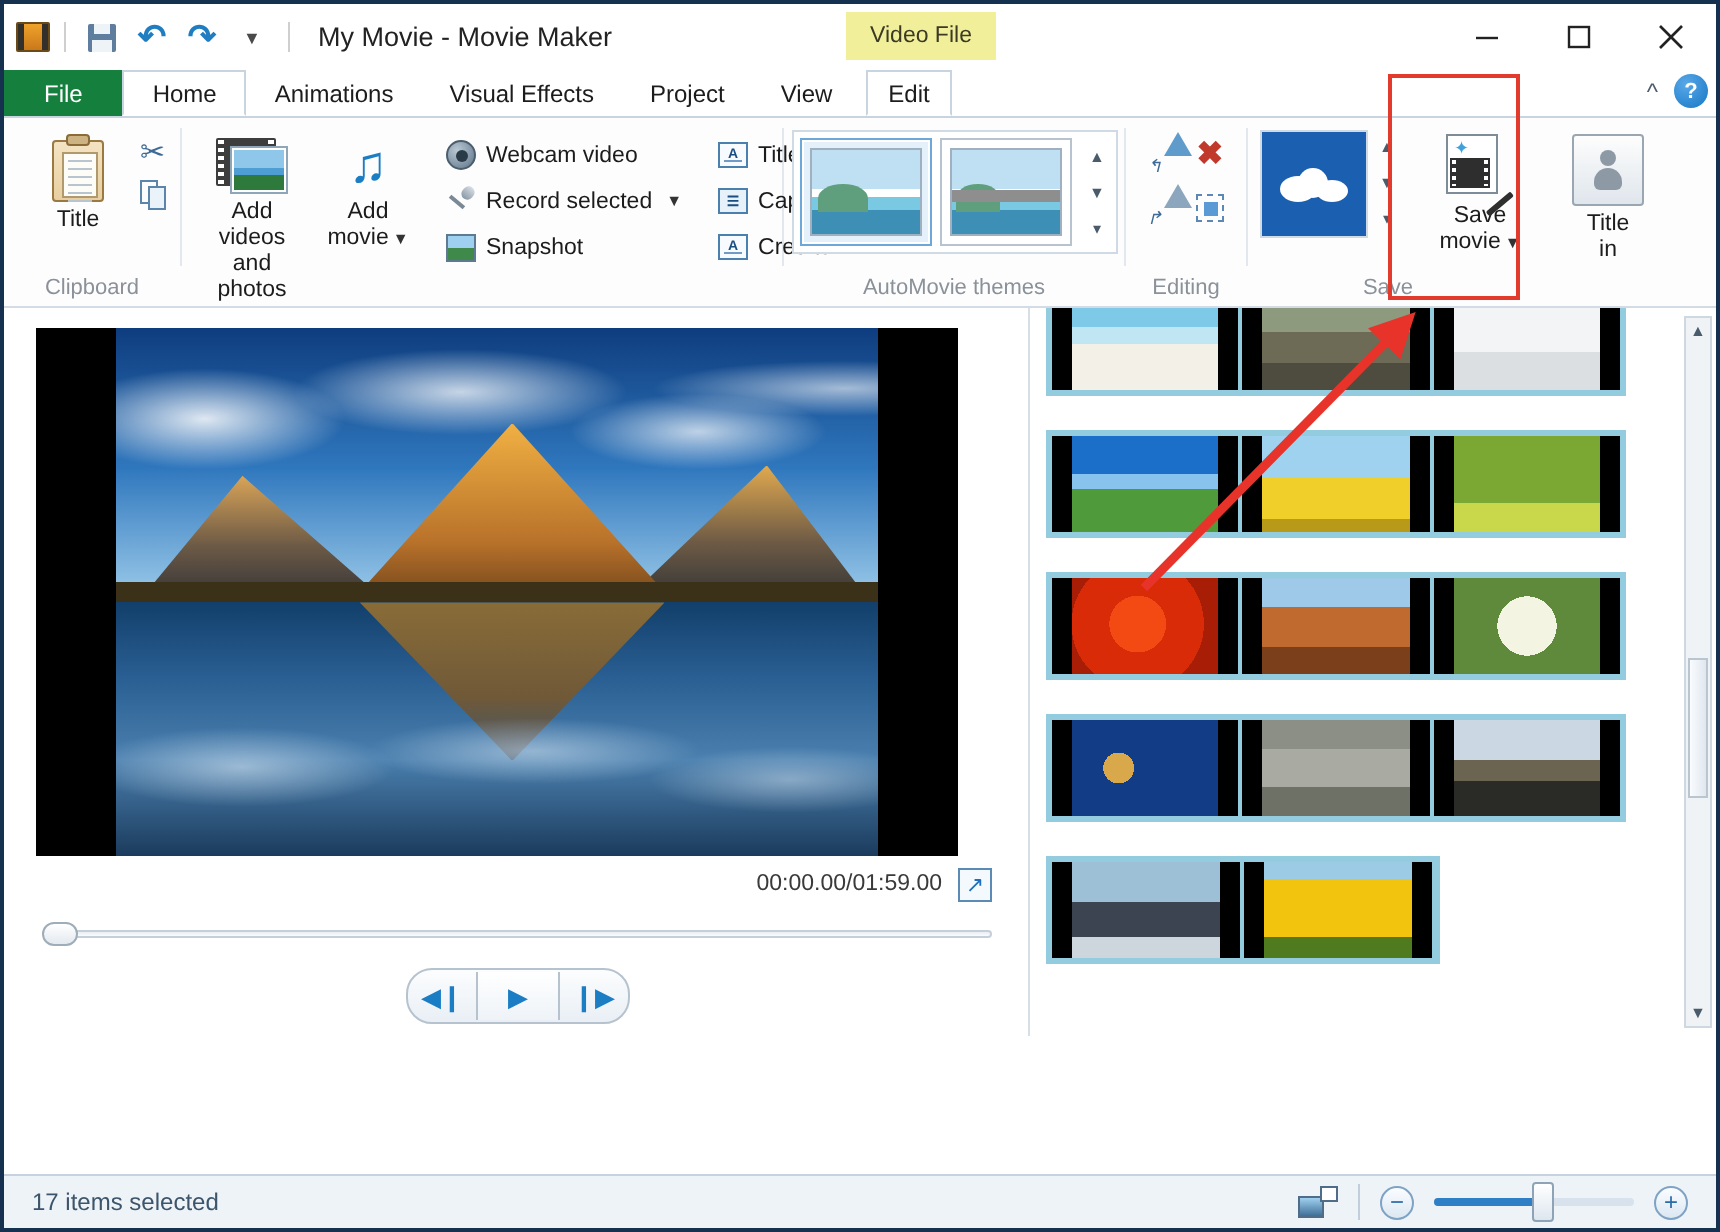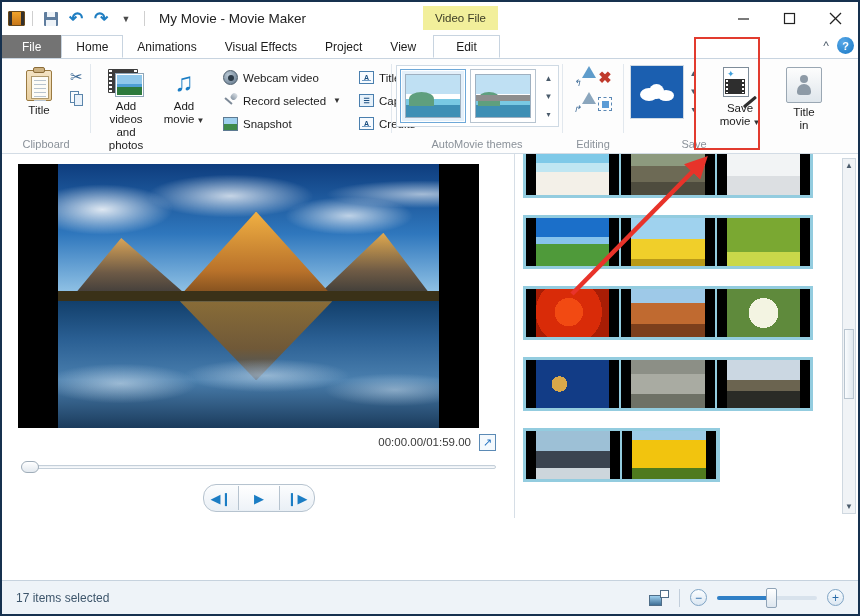--- a/index.html
+++ b/index.html
@@ -64,28 +64,28 @@
 
   
   .tabstrip{
     position:relative;height:23px;background:#fff;display:flex;align-items:flex-end;
     border-bottom:1px solid #c8d4e0;
   }
   .tab{
     height:23px;padding:0 14px;display:flex;align-items:center;
     font-size:12px;color:#1c1c1c;box-sizing:border-box;white-space:nowrap;
   }
-  .tab.file{background:#737373;color:#fff;padding:0 20px;margin-top:13px;}
+  .tab.file{background:#15803d;color:#fff;padding:0 20px;margin-top:13px;}
   .tab.active{
     background:#fff;border:1px solid #c8d4e0;border-bottom:1px solid #fff;
     position:relative;z-index:2;
   }
   .tab.edit{
     background:#fff;border:1px solid #c8d4e0;border-bottom:1px solid #fff;
-    position:relative;z-index:2;margin-left:3px;padding:0 22px;
+    position:relative;z-index:2;margin-left:3px;padding:0 10px;
   }
   .tabright{
     position:absolute;right:4px;top:2px;display:flex;align-items:center;gap:8px;
   }
   .collapse-ic{font-size:12px;color:#4e5d6b;}
   .help-ic{
     width:17px;height:17px;border-radius:50%;
     background:radial-gradient(circle at 35% 30%,#58a8e8,#1677c4);
     color:#fff;font-size:11px;font-weight:bold;
     display:flex;align-items:center;justify-content:center;
@@ -384,21 +384,21 @@
     display:flex;flex-direction:column;justify-content:space-between;align-items:center;
   }
   .sbtn{font-size:8px;color:#4a5b6b;height:13px;display:flex;align-items:center;}
   .sbthumb{
     position:absolute;left:1px;right:1px;top:170px;height:70px;
     background:linear-gradient(to right,#fafcfe,#dfe7ee);border:1px solid #b9c5d0;box-sizing:border-box;
   }
 
   
   .status{
-    position:absolute;left:0;right:0;bottom:0;height:34px;
+    position:absolute;left:0;right:0;bottom:0;height:27px;
     background:#eef3f8;border-top:1px solid #c6d2de;
     display:flex;align-items:center;justify-content:space-between;
     padding:0 14px;box-sizing:border-box;
   }
   .stext{font-size:12px;color:#3d556b;}
   .sright{display:flex;align-items:center;gap:10px;}
   .viewic{width:20px;height:16px;position:relative;}
   .viewic b{position:absolute;background:linear-gradient(to bottom,#9fd0ef,#3f6f96);border:1px solid #4f6d88;box-sizing:border-box;}
   .viewic b:nth-child(1){left:0;bottom:0;width:13px;height:11px;}
   .viewic b:nth-child(2){right:0;top:0;width:9px;height:8px;background:#fff;}

